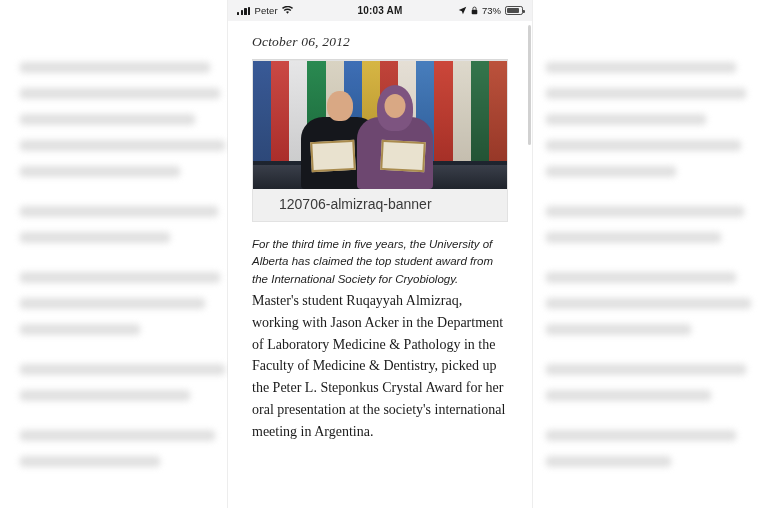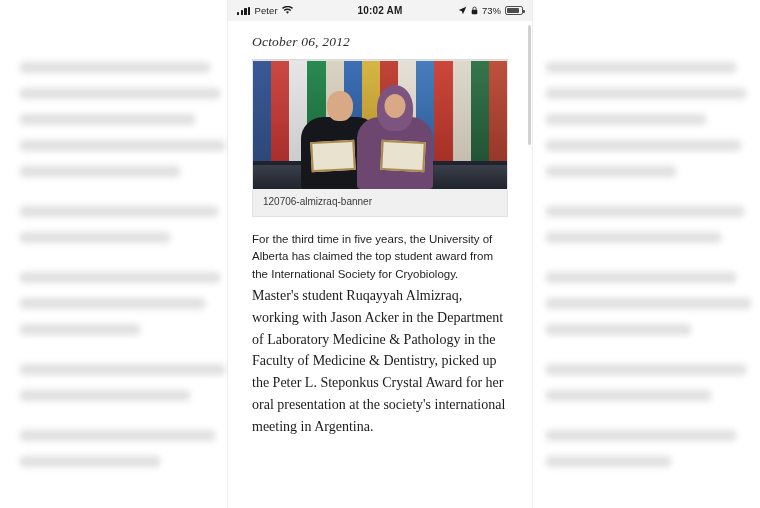--- a/index.html
+++ b/index.html
@@ -269,33 +269,34 @@
     width: 40px;
     height: 26px;
     background: #e9e2cf;
     border: 2px solid #a98b4e;
     transform: rotate(-3deg);
   }
   .plaque.left { left: 58px; }
   .plaque.right { left: 128px; transform: rotate(3deg); }
 
   .figcaption {
-    font-size: 10px;
+    font-size: 14px;
     color: #3a3a3a;
-    padding: 7px 10px 9px 10px;
+    padding: 7px 10px 9px 26px;
     font-family: "Liberation Sans", sans-serif;
   }
 
   
   .lede {
     font-family: "Liberation Sans", sans-serif;
     font-size: 11.5px;
     line-height: 1.52;
     color: #1e1e1e;
     margin: 0 0 2px 0;
+    font-style: italic;
   }
   .body-para {
     font-family: "Liberation Serif", serif;
     font-size: 14px;
     line-height: 1.55;
     color: #1a1a1a;
     margin: 0 0 13px 0;
   }
   .body-para:last-child { margin-bottom: 0; }
 
@@ -359,21 +360,21 @@
           </span>
         <span class="carrier">Peter</span>
         <span class="wifi-icon">
           <svg viewBox="0 0 16 12" width="11" height="9">
               <path d="M8 10.6l2.1-2.6a3.3 3.3 0 0 0-4.2 0L8 10.6z" fill="#1b1b1b"></path>
               <path d="M8 5.1c1.6 0 3.1.6 4.2 1.6l1.3-1.6A8.3 8.3 0 0 0 8 3 8.3 8.3 0 0 0 2.5 5.1l1.3 1.6A6.2 6.2 0 0 1 8 5.1z" fill="#1b1b1b"></path>
               <path d="M8 1.2c2.5 0 4.9 1 6.6 2.5L16 2.1A11.9 11.9 0 0 0 8 -0.8 11.9 11.9 0 0 0 0 2.1l1.4 1.6A9.8 9.8 0 0 1 8 1.2z" fill="#1b1b1b"></path>
             </svg>
         </span>
       </div>
-      <div class="status-center">10:02 AM</div>
+      <div class="status-center">10:03 AM</div>
       <div class="status-right">
         <span class="loc-icon">
           <svg viewBox="0 0 12 12" width="9" height="9">
               <path d="M11 1L1 5.4l4.1 1.5L6.6 11 11 1z" fill="#1b1b1b"></path>
             </svg>
         </span>
         <span class="lock-icon-sb">
           <svg viewBox="0 0 10 12" width="7" height="9">
               <rect x="1" y="5" width="8" height="6.2" rx="1.2" fill="#1b1b1b"></rect>
               <path d="M2.7 5V3.4a2.3 2.3 0 0 1 4.6 0V5" stroke="#1b1b1b" stroke-width="1.2" fill="none"></path>

